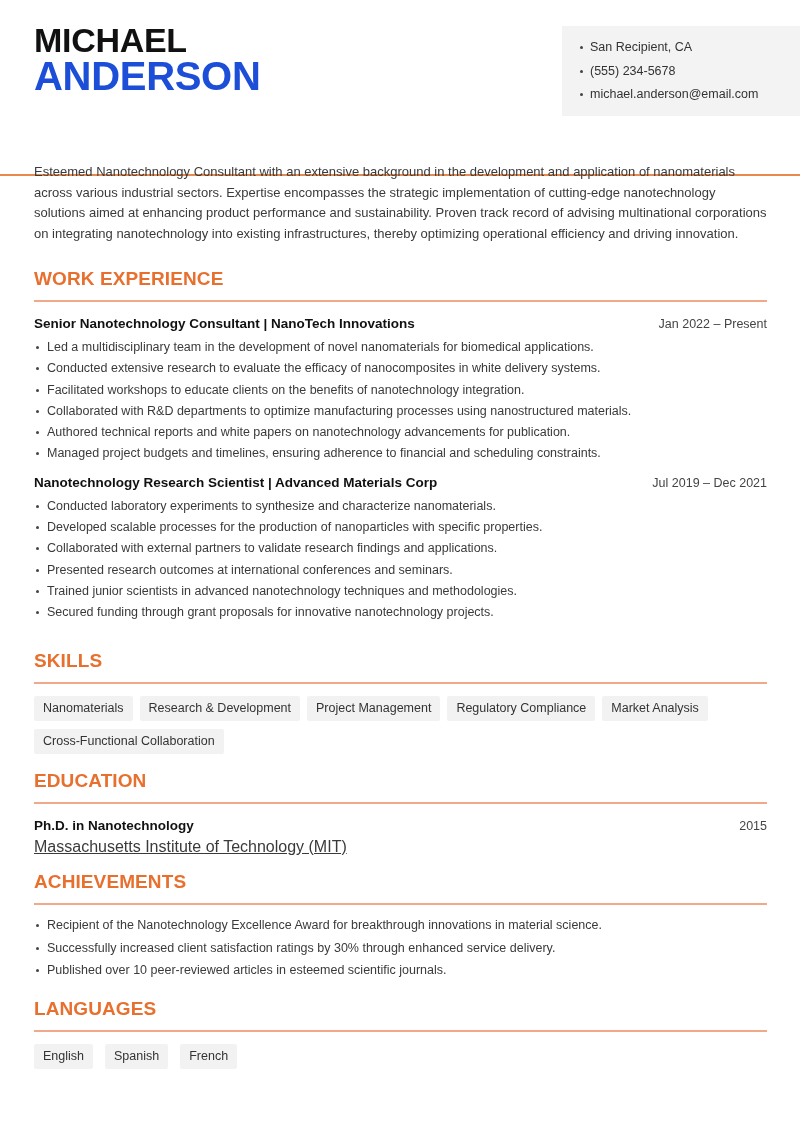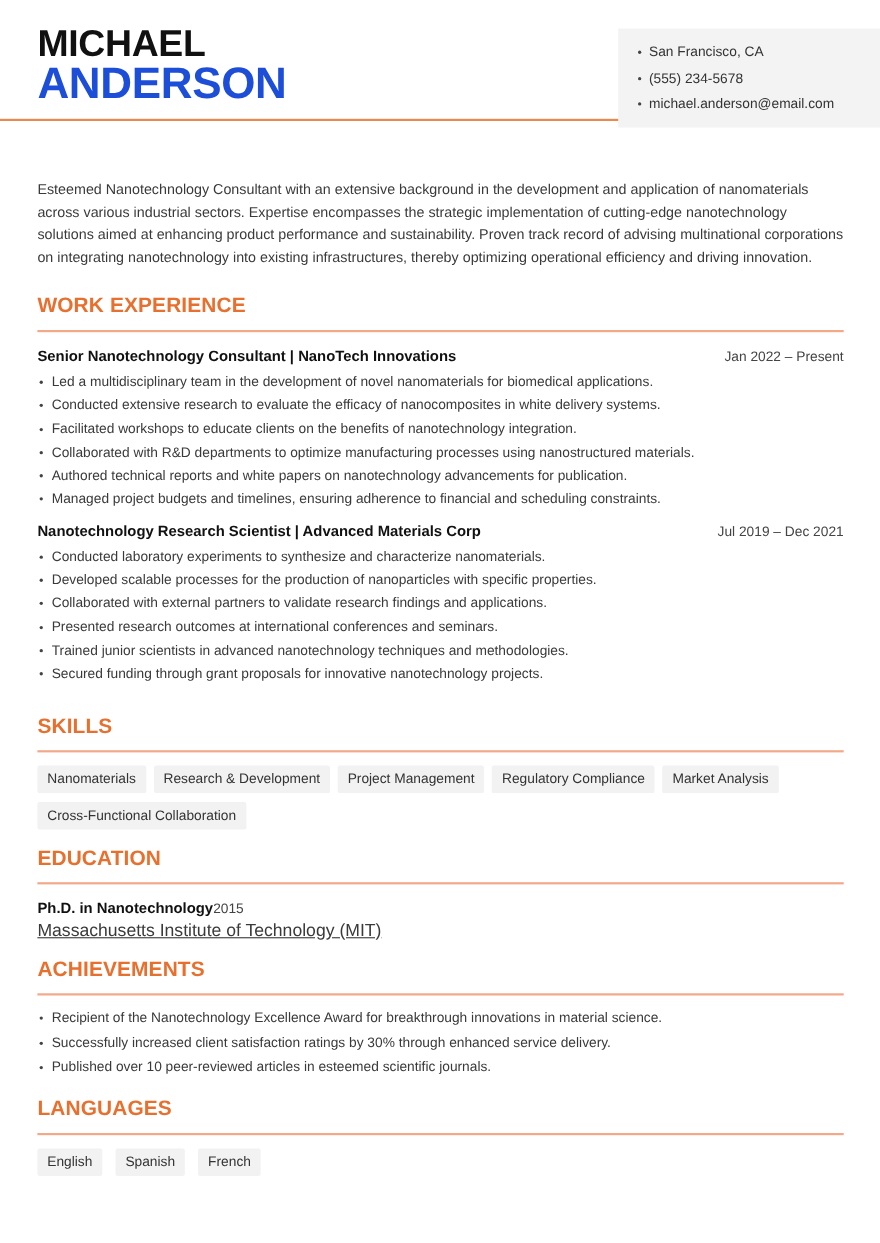--- a/index.html
+++ b/index.html
@@ -5,21 +5,21 @@
   * { box-sizing: border-box; margin: 0; padding: 0; }
   html, body { width: 800px; height: 1130px; background: #ffffff; }
   body {
     font-family: "Liberation Sans", "DejaVu Sans", sans-serif;
     color: #2b2b2b;
     position: relative;
     overflow: hidden;
   }
   .header {
     position: relative;
-    height: 110px;
+    height: 176px;
     border-bottom: 2px solid #e88a50;
   }
   .name-block { position: absolute; left: 34px; top: 22px; }
   .first-name {
     font-size: 34px; font-weight: bold; color: #111111;
     line-height: 36px; letter-spacing: -0.3px;
   }
   .last-name {
     font-size: 40px; font-weight: bold; color: #1d4ed8;
     line-height: 36px; letter-spacing: -0.3px;
@@ -60,36 +60,36 @@
   .bullet-item {
     position: relative; padding-left: 13px;
     font-size: 12.5px; color: #3a3a3a; height: 21.3px; line-height: 18px;
   }
   .bullet-item::before { left: 2px; }
   .chips { display: flex; flex-wrap: wrap; gap: 8px 7px; }
   .chip {
     background: #f2f2f2; font-size: 12.5px; color: #333;
     padding: 0 9px; height: 25px; line-height: 25px; border-radius: 2px;
   }
-  .edu-head { display: flex; align-items: baseline; }
+  .edu-head { display: flex; justify-content: space-between; align-items: baseline; }
   .edu-degree { font-size: 13.5px; font-weight: bold; color: #111; }
   .edu-year { font-size: 12.5px; color: #444; }
   .edu-school { font-size: 16px; color: #3a3a3a; margin-top: 5px; text-decoration: underline; }
   .abs { position: absolute; left: 0; width: 733px; }
 </style>
 </head>
 <body>
 
 <div class="header">
   <div class="name-block">
     <div class="first-name">MICHAEL</div>
     <div class="last-name">ANDERSON</div>
   </div>
   <div class="contact-box">
-    <div class="contact-item">San Francisco, CA</div>
+    <div class="contact-item">San Recipient, CA</div>
     <div class="contact-item">(555) 234-5678</div>
     <div class="contact-item">michael.anderson@email.com</div>
   </div>
 </div>
 
 <div class="content">
   <p class="summary">Esteemed Nanotechnology Consultant with an extensive background in the development and application of nanomaterials across various industrial sectors. Expertise encompasses the strategic implementation of cutting-edge nanotechnology solutions aimed at enhancing product performance and sustainability. Proven track record of advising multinational corporations on integrating nanotechnology into existing infrastructures, thereby optimizing operational efficiency and driving innovation.</p>
 </div>
 
 <div class="abs" style="left:34px; top:268px;">

